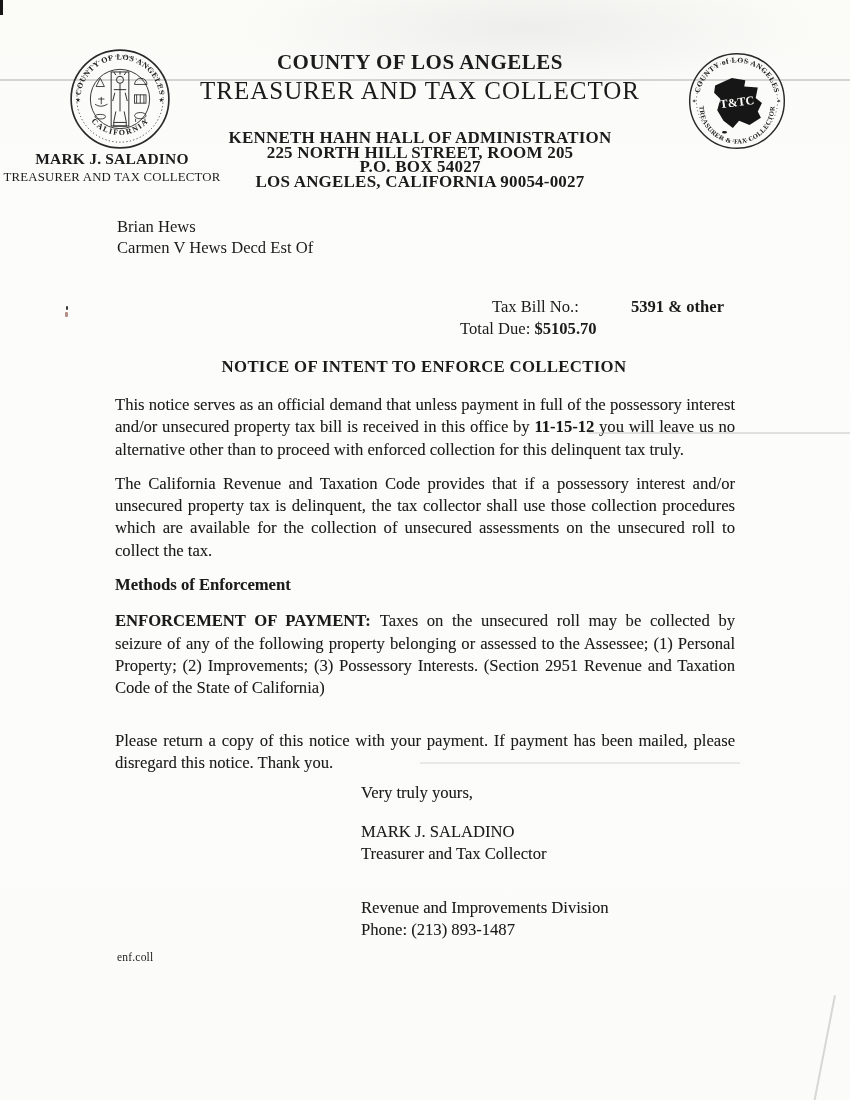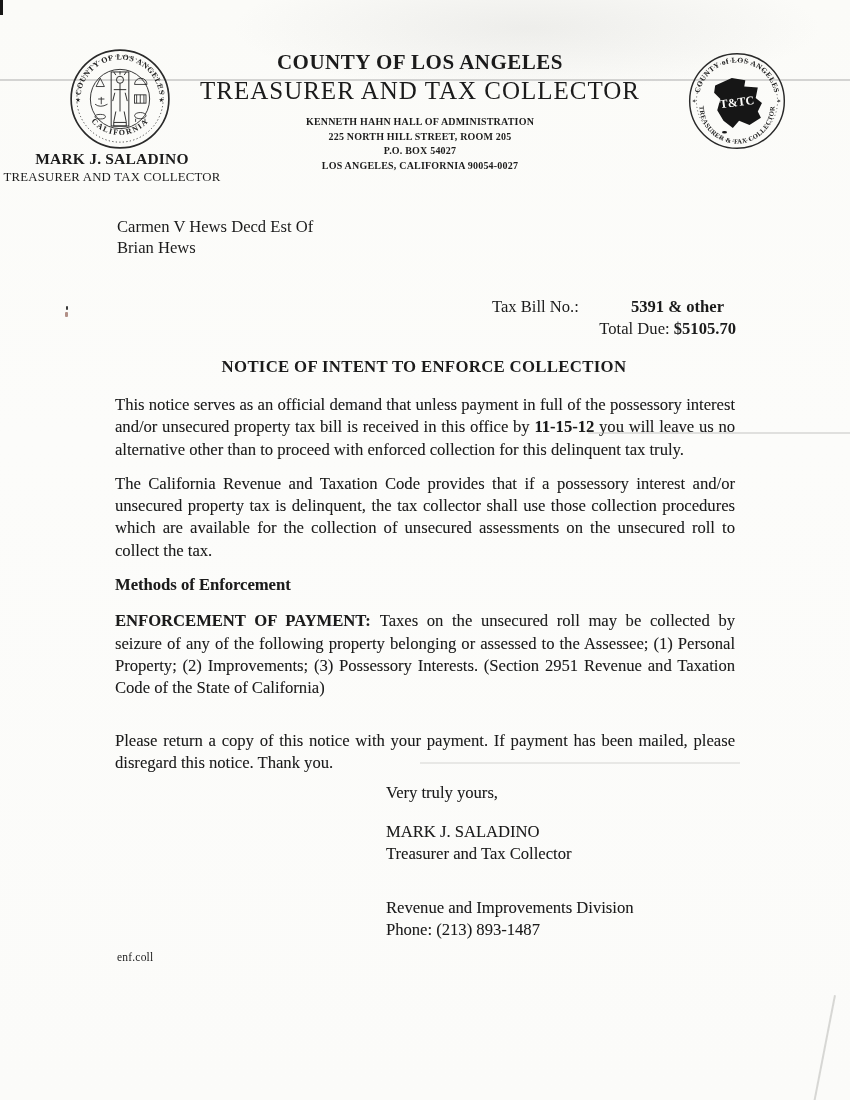--- a/index.html
+++ b/index.html
@@ -17,42 +17,42 @@
   .crease{position:absolute;width:1.5px;background:rgba(185,185,183,0.55);transform-origin:top left;}
 
   
   .seal{position:absolute;}
   .left-id{position:absolute;left:0;top:150px;width:224px;text-align:center;}
   .left-id .nm{font-weight:bold;font-size:15.5px;letter-spacing:.2px;}
   .left-id .tt{font-size:12.8px;margin-top:2px;letter-spacing:.2px;}
   .center-head{position:absolute;left:165px;top:50px;width:510px;text-align:center;}
   .org1{font-weight:bold;font-size:21px;letter-spacing:.5px;}
   .org2{font-size:25px;letter-spacing:1px;margin-top:2px;}
-  .addr{margin-top:10px;font-weight:bold;font-size:10px;line-height:14.5px;letter-spacing:.2px;}
+  .addr{margin-top:26px;font-weight:bold;font-size:17px;line-height:14.5px;letter-spacing:.2px;}
 
   
   .recipient{position:absolute;left:117px;top:216px;font-size:16.6px;line-height:21px;}
   .bill{position:absolute;left:460px;top:296px;width:276px;font-size:16.6px;line-height:21.5px;}
   .bill .l1{display:flex;justify-content:space-between;padding-right:12px;margin-left:32px;}
-  .bill .l2{text-align:right;}
+  .bill .l2{}
   .b{font-weight:bold;}
 
   
   .notice-title{position:absolute;left:114px;top:357px;width:620px;text-align:center;
     font-weight:bold;font-size:16.8px;letter-spacing:.3px;}
   .body-text{position:absolute;left:115px;top:394px;width:620px;font-size:16.6px;
     line-height:22.3px;text-align:justify;text-shadow:0.2px 0.2px 0.25px rgba(45,45,45,0.3);}
   .body-text p{margin:0 0 12px 0;}
   .body-text p.gap{margin-bottom:30px;}
   .u{ text-decoration-thickness:1.4px; text-underline-offset:2.5px;}
   .heading{font-weight:bold;margin:2px 0 14px 0 !important;text-align:left;}
   .lead-gap{display:inline-block;width:9px;}
 
   
-  .closing{position:absolute;left:386px;top:782px;font-size:16.6px;line-height:22px;
+  .closing{position:absolute;left:361px;top:782px;font-size:16.6px;line-height:22px;
     text-shadow:0.2px 0.2px 0.25px rgba(45,45,45,0.3);}
   .closing .blk{margin-bottom:0;}
   .closing .sp17{height:17px;}
   .closing .sp18{height:18px;}
   .closing .sp14{height:14px;}
   .sig{font-weight:bold;font-style:italic;font-size:17.5px;}
   .ref{position:absolute;left:117px;top:951px;font-size:11.5px;letter-spacing:.2px;}
 
   svg text{font-family:"Liberation Serif","DejaVu Serif",serif;}
 </style>
@@ -137,22 +137,22 @@
       <textPath href="#rsBot" startOffset="50%" text-anchor="middle">TREASURER &amp; TAX COLLECTOR</textPath>
     </text>
     <text x="6.5" y="52" font-size="5.5" fill="#222">✶</text>
     <text x="88" y="52" font-size="5.5" fill="#222">✶</text>
     <path fill="#161616" d="M29,35 L45,28 L58,30 L57,36 L70,37 L68,47 L74,52 L70,60 L73,66 L62,73 L52,69 L46,76 L37,69 L31,59 L34,48 L28,42 Z"></path>
     <ellipse cx="38" cy="80" rx="2.4" ry="1.2" fill="#161616"></ellipse>
     <text x="50" y="55" text-anchor="middle" font-size="11.5" font-weight="bold" fill="#fdfdfb" transform="rotate(-7 50 52)">T&amp;TC</text>
   </svg>
 
   <div class="recipient">
+    <div>Brian Hews</div>
     <div>Carmen V Hews Decd Est Of</div>
-    <div>Brian Hews</div>
   </div>
 
   <div class="bill">
     <div class="l1">
       <span>Tax Bill No.:</span>
       <span class="b">5391 &amp; other</span>
     </div>
     <div class="l2">
       <span>Total Due:</span>
       <span class="b">$5105.70</span>

